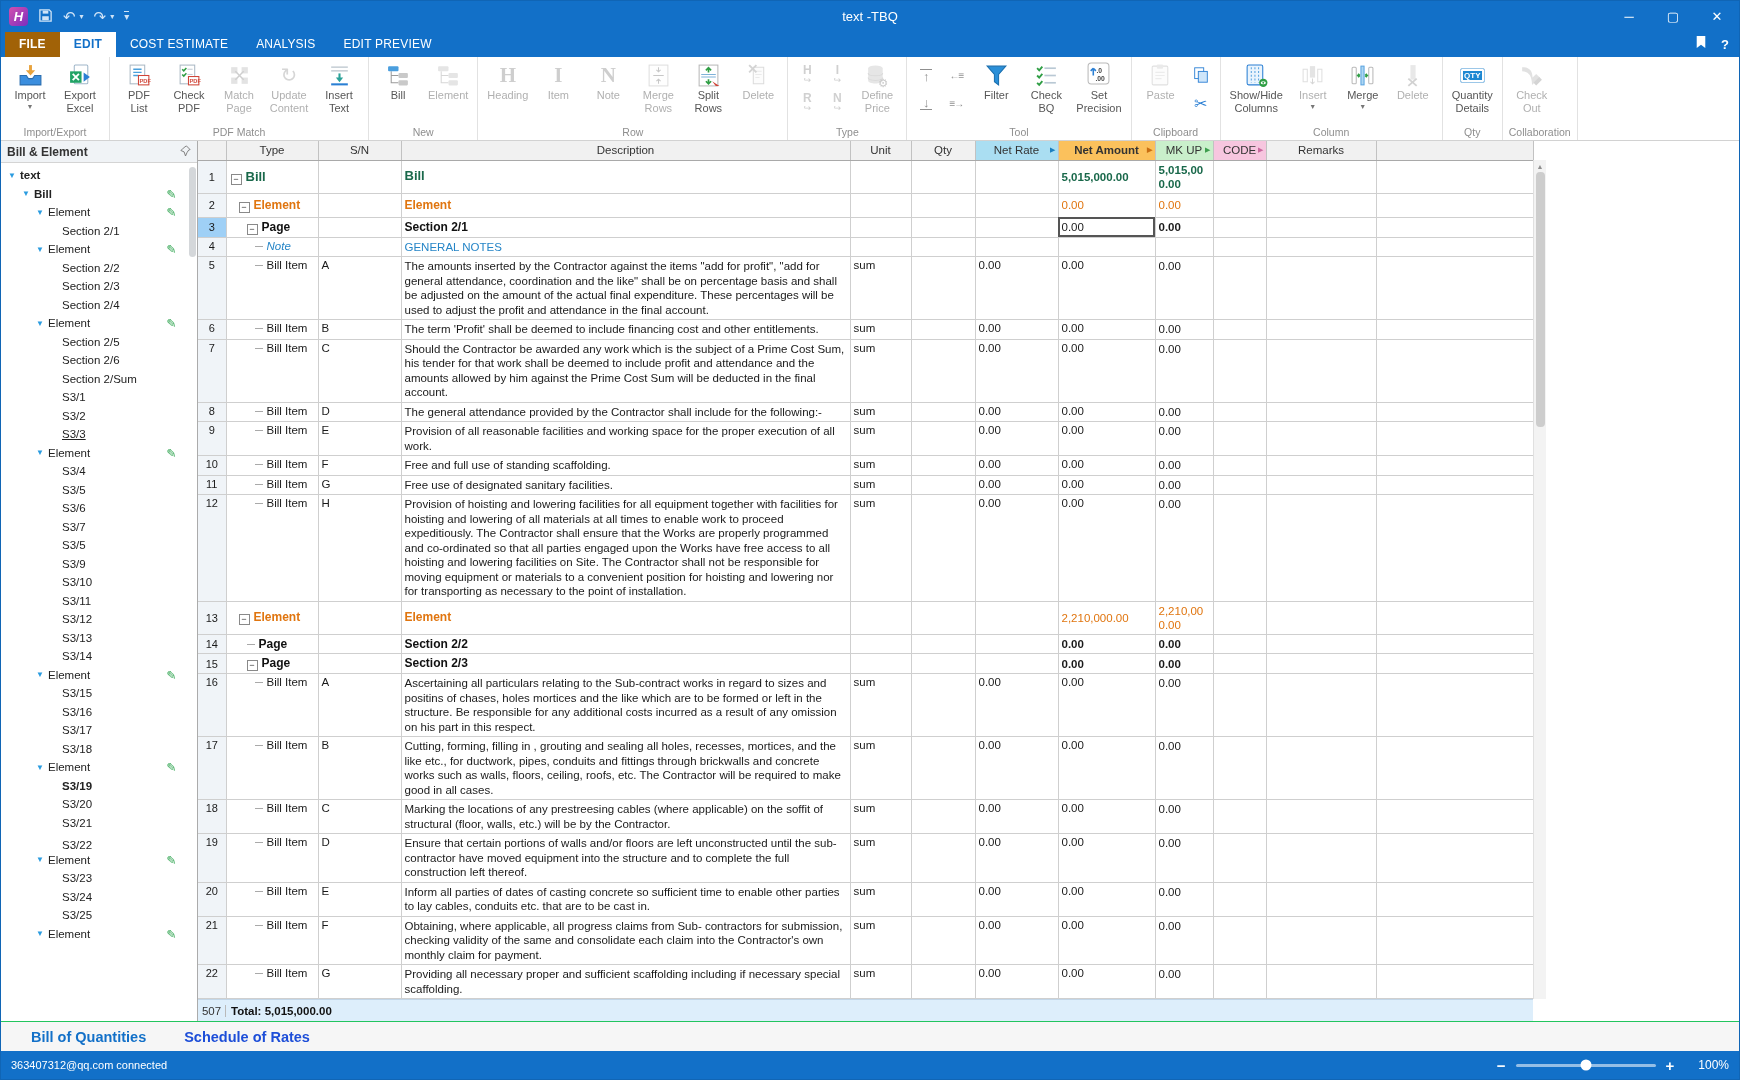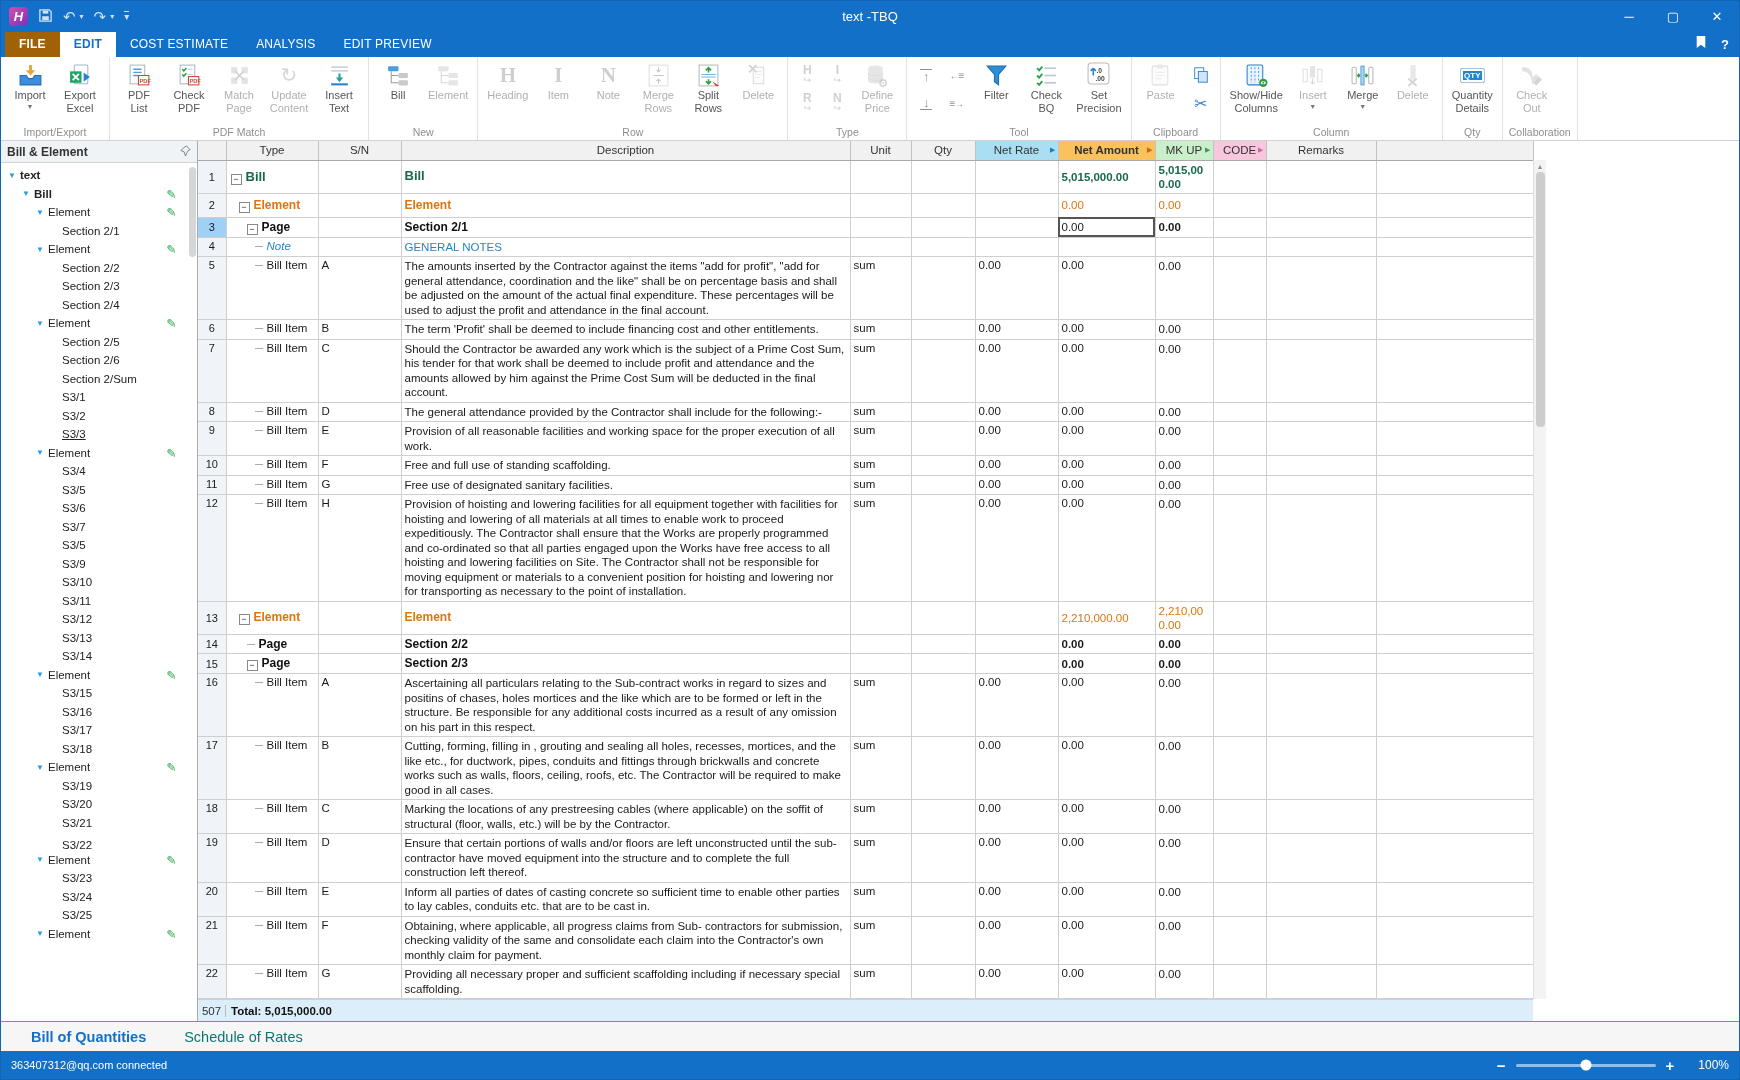--- a/index.html
+++ b/index.html
@@ -113,21 +113,21 @@
   .total-row .tlab { padding-left:5px; font-weight:bold; color:#111; }
   .v-scrollbar { position:absolute; top:19px; right:0; bottom:22px; width:13px; background:#f3f3f3;
     border-left:1px solid #e0e0e0; display:flex; flex-direction:column; align-items:center; }
   .v-scrollbar .arr { font-size:7px; color:#8f8f8f; padding:3px 0 2px; }
   .v-scrollbar .thumb { width:9px; height:255px; background:#cdcdcd; border-radius:4px; }
   .right-gutter { flex:1; background:#fff; }
 
   
   .footer-tabs { height:30px; flex:none; background:#f6f6f6; border-top:1px solid #22c55e;
     display:flex; align-items:center; gap:38px; padding-left:30px; }
-  .ftab { font-size:14.5px; color:#0f766e; }
+  .ftab { font-size:14.5px; color:#1d4ed8;font-weight:bold; }
   .ftab.active { color:#1270c8; font-weight:bold; }
   .statusbar { height:28px; flex:none; background:#1270c8; color:#fff; display:flex; align-items:center;
     font-size:11px; padding:12px 10px; }
   .zoomctl { margin-left:auto; display:flex; align-items:center; gap:10px; }
   .zbtn { color:#fff; font-size:15px; font-weight:bold; line-height:1; }
   .ztrack { width:140px; height:3px; background:rgba(255,255,255,.55); position:relative; border-radius:2px; }
   .zdot { position:absolute; left:50%; top:50%; transform:translate(-50%,-50%); width:11px; height:11px;
     background:#fff; border-radius:50%; }
   .zpct { font-size:12px; margin-left:14px; }
 </style>
@@ -686,21 +686,21 @@
           </div>
           <div class="titem" style="padding-left: 48px;">
             <span class="nocaret"></span>
             <span class="tlabel">S3/18</span>
           </div>
           <div class="titem" style="padding-left: 34px;">
             <span class="caret">▼</span>
             <span class="tlabel">Element</span>
             <span class="pencil">✎</span>
           </div>
-          <div class="titem" style="padding-left: 48px;">
+          <div class="titem" style="padding-left: 48px; font-weight: bold;">
             <span class="nocaret"></span>
             <span class="tlabel">S3/19</span>
           </div>
           <div class="titem" style="padding-left: 48px;">
             <span class="nocaret"></span>
             <span class="tlabel">S3/20</span>
           </div>
           <div class="titem" style="padding-left: 48px;">
             <span class="nocaret"></span>
             <span class="tlabel">S3/21</span>

